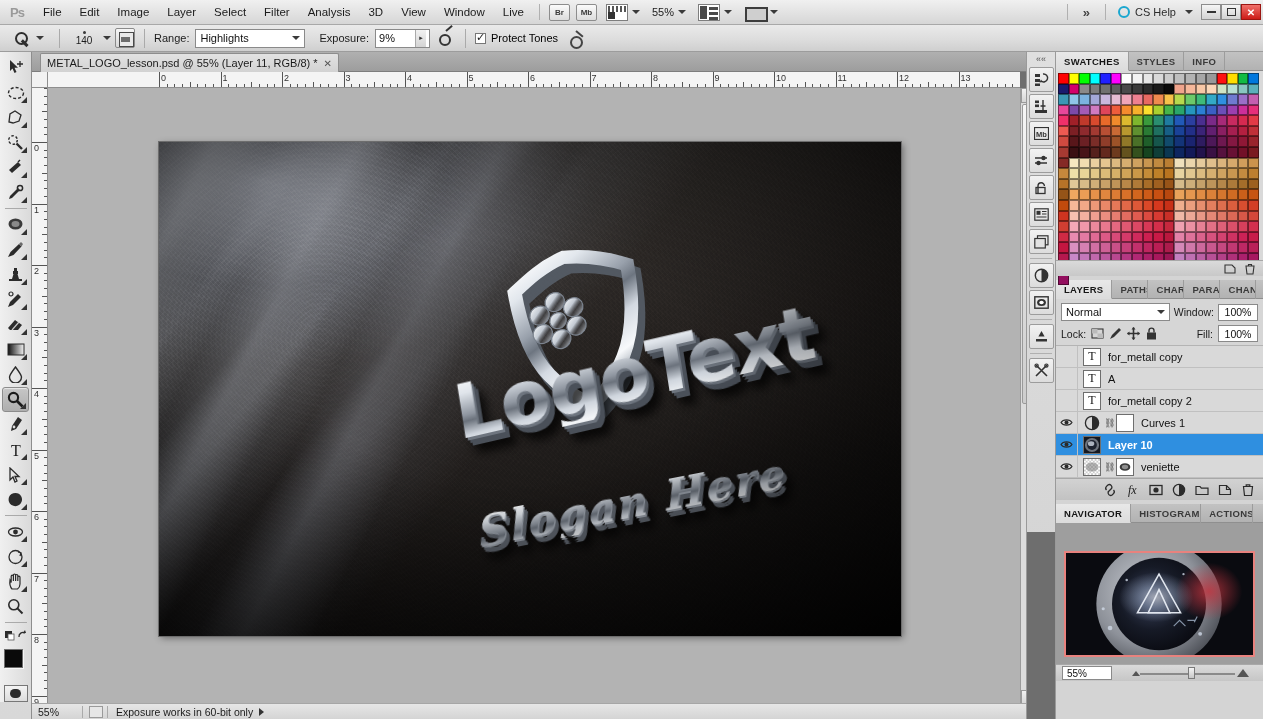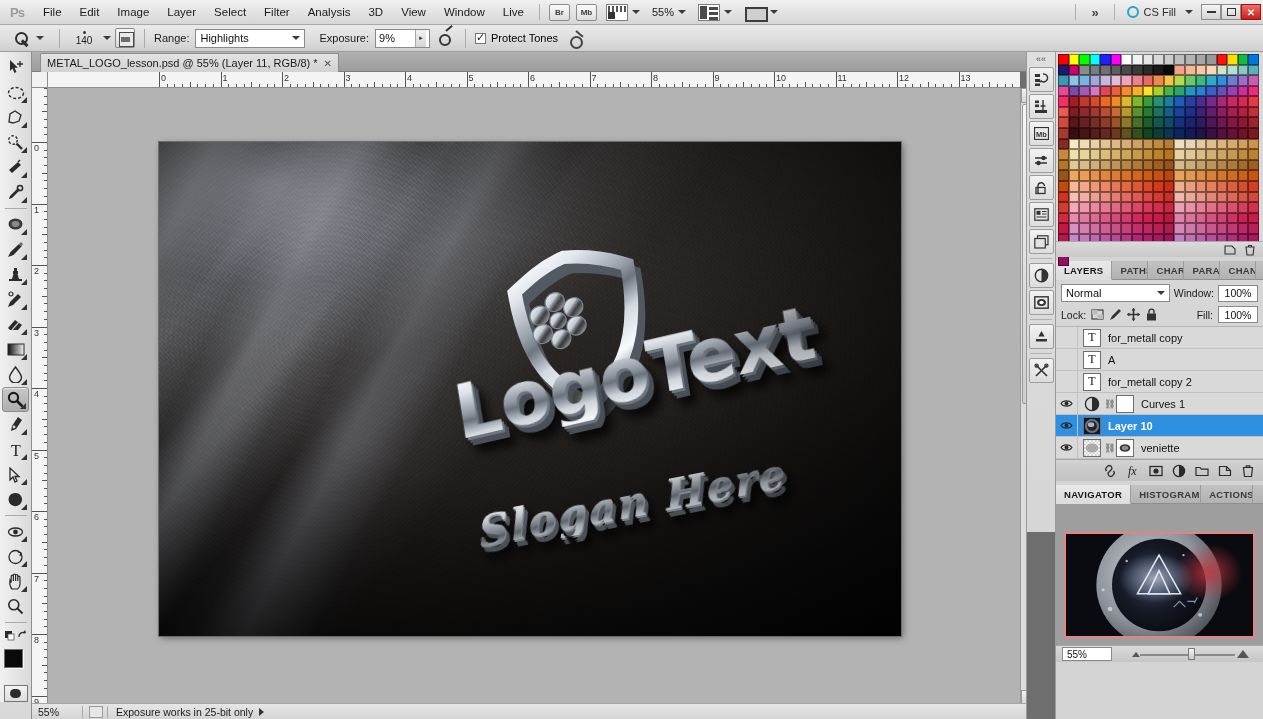--- a/index.html
+++ b/index.html
@@ -495,21 +495,21 @@
     <div class="mb-icon grd" style="margin-left:12px;"></div>
     <div class="caret"></div>
 
     <div style="flex:1"></div>
 
     <div class="mb-sep"></div>
     <div class="ws-more">»</div>
     <div class="mb-sep"></div>
     <div class="cslive">
       <div class="cs-ring"></div>
-      <span>CS Fill</span>
+      <span>CS Help</span>
       <div class="caret"></div>
     </div>
     <div class="winbtns">
       <div class="wbtn">
           <div class="wglyph-min"></div>
         </div>
       <div class="wbtn">
           <div class="wglyph-max"></div>
         </div>
       <div class="wbtn close">✕</div>
@@ -1021,21 +1021,21 @@
     <div class="sc-arrow" style="left:0;top:0;width:14px;height:13px;">◀</div>
     <div class="sc-thumb" style="left:15px;top:1px;width:700px;height:11px;"></div>
     <div class="sc-arrow" style="right:0;top:0;width:14px;height:13px;">▶</div>
   </div>
 
   <div class="sb-main">
     <div class="sb-zoom">55%</div>
     <div class="sb-sep"></div>
     <div style="width:14px;height:12px;border:1px solid #9a9a9a;background:#e6e6e6;margin-left:2px;"></div>
     <div class="sb-sep"></div>
-    <div class="sb-doc">Exposure works in 25-bit only</div>
+    <div class="sb-doc">Exposure works in 60-bit only</div>
     <div class="sb-tri"></div>
   </div>
 
   <div class="icondock">
     <div class="dock-grip">««</div>
 
     <div class="dock-btn">
       <svg width="15" height="15" viewBox="0 0 15 15">
           <rect x="1" y="2" width="5" height="3" fill="#333"></rect>
           <rect x="1" y="7" width="5" height="3" fill="#333"></rect>
@@ -1118,20 +1118,25 @@
           <circle cx="2.6" cy="2.6" r="1.6" fill="none" stroke="#333" stroke-width="1.2"></circle>
           <circle cx="12.4" cy="2.6" r="1.6" fill="none" stroke="#333" stroke-width="1.2"></circle>
         </svg>
     </div>
 
     <div class="dock-lower"></div>
   </div>
 
   <div class="rightpanel">
 
+    <div class="panel-tabs" id="swatch-tabs">
+        <div class="ptab active">SWATCHES</div>
+        <div class="ptab">STYLES</div>
+        <div class="ptab">INFO</div>
+      </div>
     <div class="swatch-body">
       <div class="swatch-grid" id="swatch-grid">
           <div class="sw" style="background: rgb(255, 0, 0);"></div>
           <div class="sw" style="background: rgb(255, 255, 0);"></div>
           <div class="sw" style="background: rgb(0, 255, 0);"></div>
           <div class="sw" style="background: rgb(0, 255, 255);"></div>
           <div class="sw" style="background: rgb(32, 32, 255);"></div>
           <div class="sw" style="background: rgb(255, 0, 255);"></div>
           <div class="sw" style="background: rgb(255, 255, 255);"></div>
           <div class="sw" style="background: rgb(242, 242, 242);"></div>

